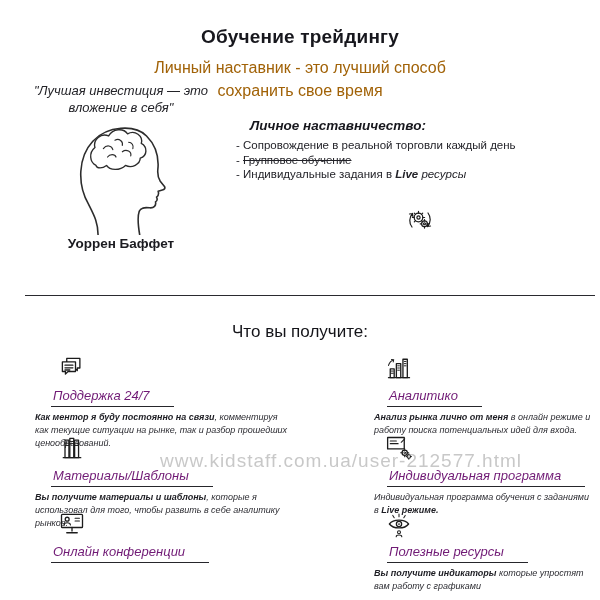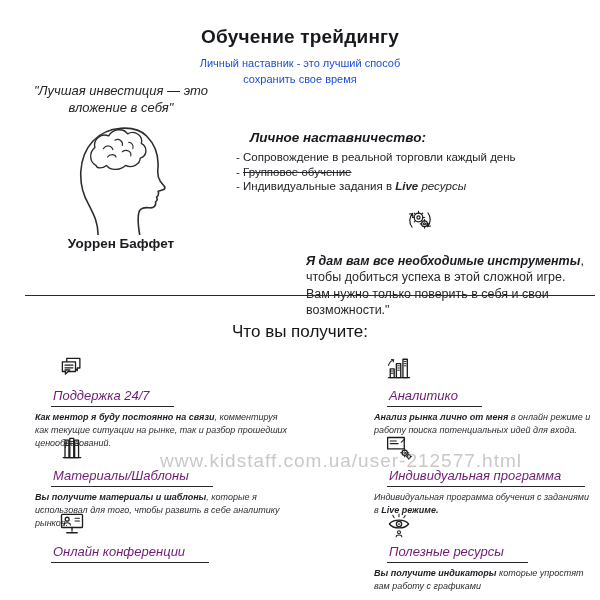--- a/index.html
+++ b/index.html
@@ -2,35 +2,35 @@
 <html><head>
 <meta charset="utf-8">
 <style>
   html,body{margin:0;padding:0;background:#ffffff;}
   .page{position:relative;width:600px;height:600px;background:#fff;overflow:hidden;
         font-family:"Liberation Sans","DejaVu Sans",sans-serif;color:#1d1d22;}
 
   
   .hdr{position:absolute;top:26px;left:0;width:100%;text-align:center;}
   .hdr h1{margin:0;font-size:19px;font-weight:700;letter-spacing:.2px;color:#17171d;}
-  .hdr .sub{margin:8px 0 0;font-size:11px;line-height:1.45;color:#1d4ed8;}
+  .hdr .sub{margin:8px 0 0;font-size:16px;line-height:1.45;color:#a16207;}
   .hdr .sub span{display:block;}
 
   
   .quote{position:absolute;left:23px;top:82px;width:196px;text-align:center;
          font-style:italic;font-size:13px;line-height:1.32;color:#232328;}
   .quote span{display:block;}
   .head-art{position:absolute;left:60px;top:117px;width:112px;height:118px;}
   .mentor-name{position:absolute;left:23px;top:236px;width:196px;text-align:center;
                font-weight:700;font-size:13.5px;color:#1b1b20;}
 
   
   .mentorship{position:absolute;left:236px;top:114px;width:310px;}
   .m-head{font-weight:700;font-style:italic;font-size:13.5px;padding-left:14px;
-          margin:16px 0 5px;color:#17171d;}
+          margin:4px 0 5px;color:#17171d;}
   .m-item{font-size:11.5px;line-height:14.5px;color:#232329;}
   .m-item .strike{text-decoration:line-through;}
   .m-item .em{font-weight:700;font-style:italic;}
   .m-item .it{font-style:italic;}
 
   
   .gears{position:absolute;left:404px;top:204px;width:32px;height:32px;}
   .promise{position:absolute;left:306px;top:240px;width:282px;font-size:12.5px;
            line-height:1.32;color:#27272c;}
   .promise b{font-style:italic;color:#1a1a1f;}
@@ -110,21 +110,20 @@
     <path d="M8,23 A10.5,10.5 0 0 1 8.5,9.5 M8.5,9.5 l-3,.5 M8.5,9.5 l.4,3" stroke-width="1.2"></path>
     <path d="M24,9 A10.5,10.5 0 0 1 23.5,22.5 M23.5,22.5 l3,-.5 M23.5,22.5 l-.4,-3" stroke-width="1.2"></path>
     <circle cx="14.5" cy="13.5" r="4.3" stroke-width="1.2"></circle>
     <circle cx="14.5" cy="13.5" r="1.6" stroke-width="1.2"></circle>
     <path d="M18.8,13.5 h1.8 M17.5,10.3 l1.2,-1.2 M14.5,9.2 v-1.8 M11.5,10.3 l-1.2,-1.2 M10.2,13.5 h-1.8 M11.5,16.7 l-1.2,1.2 M17.5,16.7 l1.2,1.2" stroke-width="1.2"></path>
     <circle cx="20.5" cy="19.8" r="2.9" stroke-width="1.2"></circle>
     <circle cx="20.5" cy="19.8" r="1" stroke-width="1.1"></circle>
     <path d="M23.4,19.8 h1.4 M20.5,16.9 v-1.4 M17.6,19.8 h-1.4 M20.5,22.7 v1.4" stroke-width="1.2"></path>
   </svg>
 
-  <p class="promise"><b>Я дам вам все необходимые инструменты</b><span>, чтобы добиться успеха в этой сложной игре. Вам нужно только поверить в себя и свои возможности."</span></p>
 
   <div class="divider"></div>
 
   <div class="section-heading">Что вы получите:</div>
 
   <div class="benefit col-l" style="top:354px">
     <svg class="b-icon icon-svg" viewBox="0 0 32 32">
       <path d="M10,5 h15 v11 h-3 v3 l-3.5,-3 H10 z"></path>
       <path d="M5,9 h15 v11 h-8.5 l-3,3 v-3 H5 z" fill="#ffffff"></path>
       <path d="M8,12.8 h9 M8,15.8 h9 M8,18.3 h5.5"></path>

